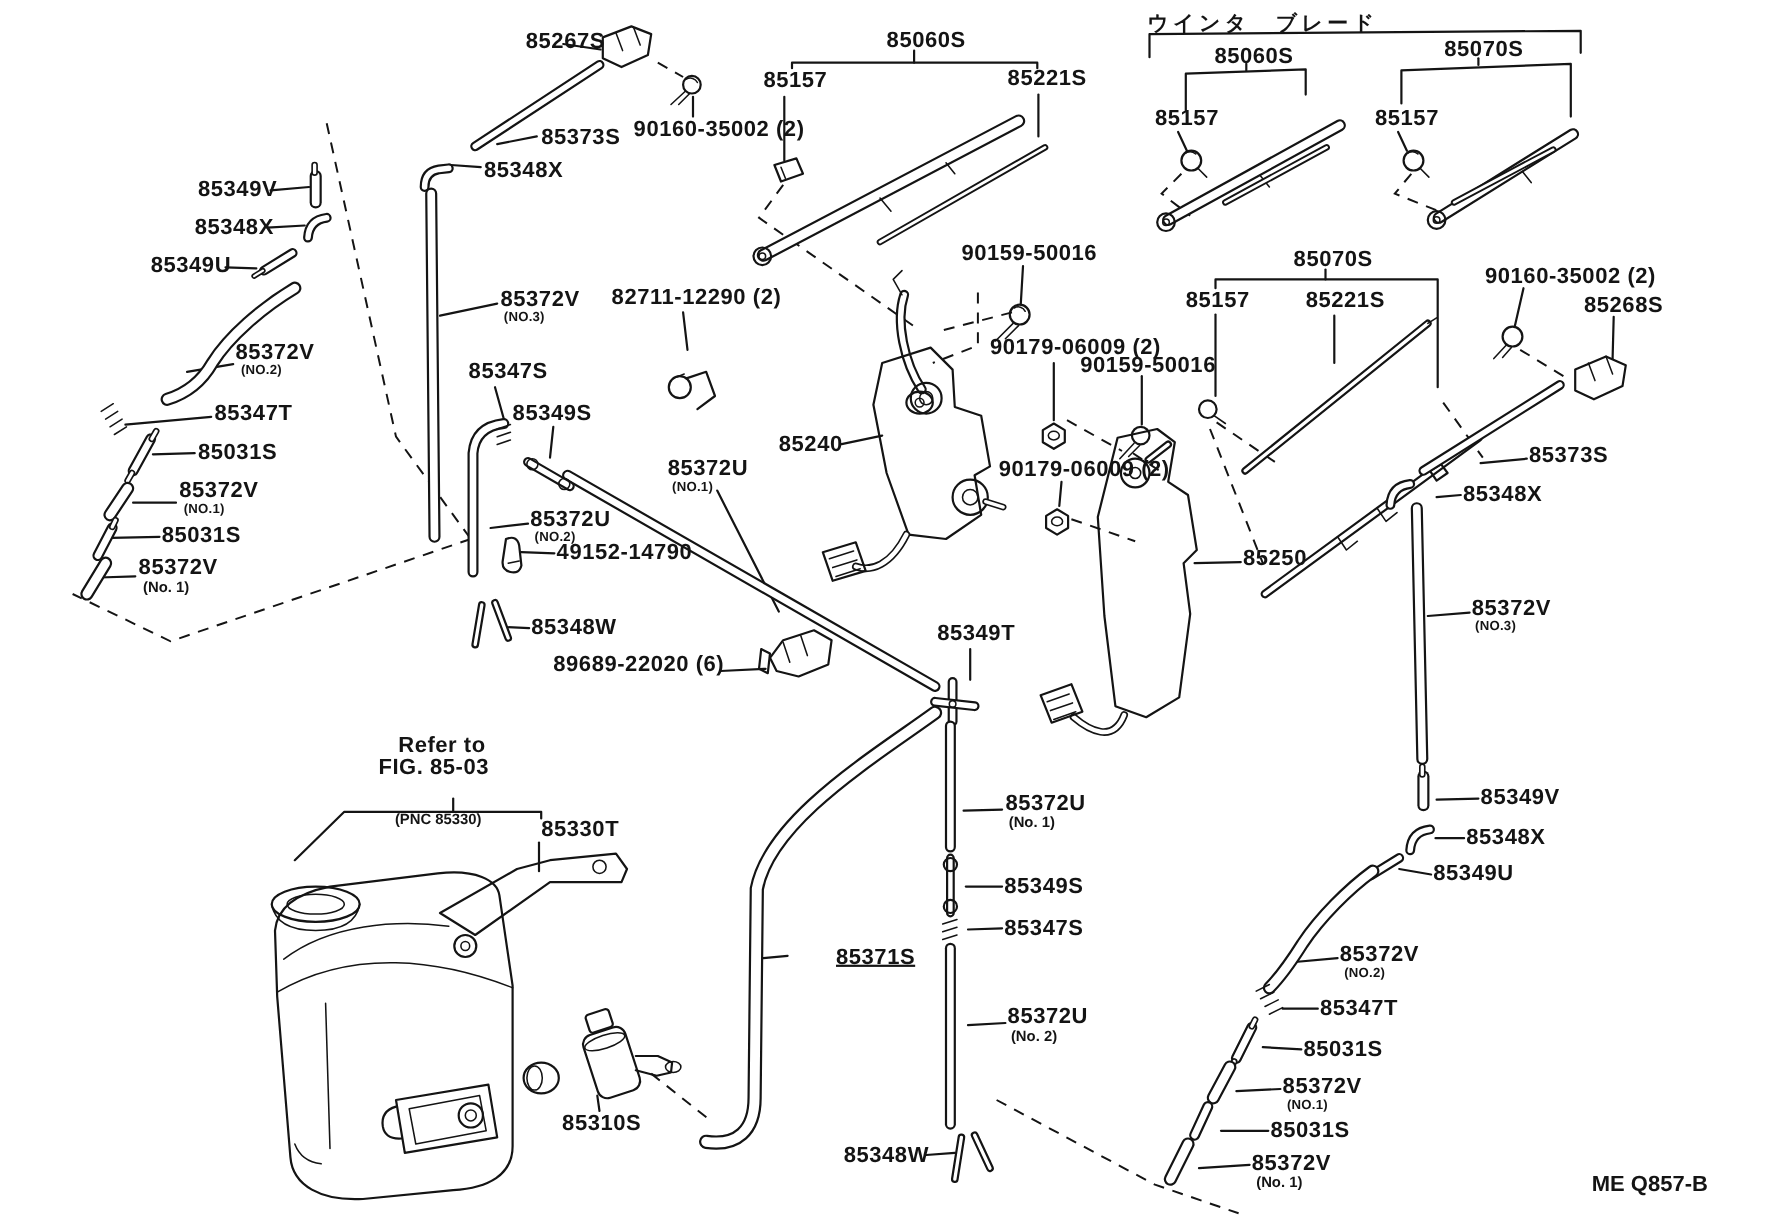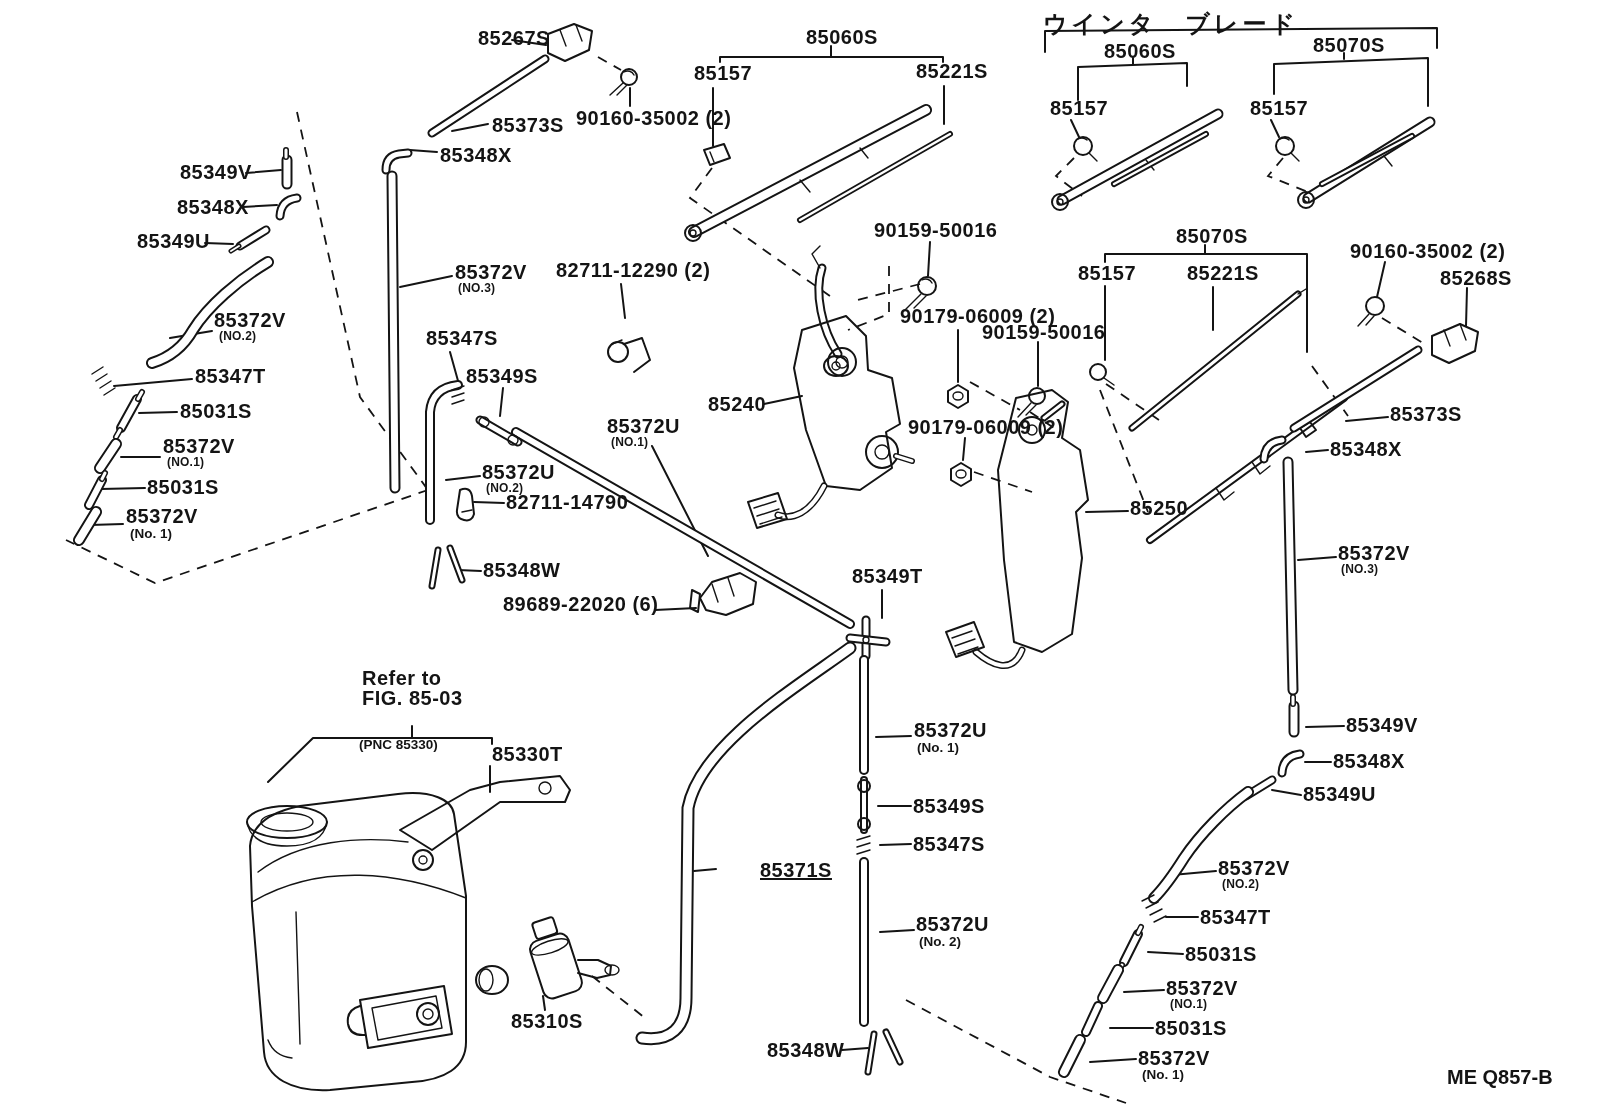--- a/index.html
+++ b/index.html
@@ -4,21 +4,21 @@
 <style>
   html,body{margin:0;padding:0;background:#fff;}
   .stage{position:relative;width:1608px;height:1108px;background:#fff;overflow:hidden;
          font-family:"Liberation Sans",sans-serif;color:#141414;}
   .art{position:absolute;left:0;top:0;}
   .lbl-layer{position:absolute;left:0;top:0;width:100%;height:100%;}
   .lbl{position:absolute;font-weight:bold;font-size:20px;line-height:1;white-space:nowrap;
        letter-spacing:.5px;color:#141414;}
   .lbl.md{font-size:12px;letter-spacing:.2px;}
   .lbl.sm{font-size:13.5px;letter-spacing:0;}
-  .jp-title{position:absolute;left:1043px;top:8px;font-weight:bold;font-size:24px;
+  .jp-title{position:absolute;left:1043px;top:8px;font-weight:bold;font-size:19px;
             letter-spacing:4px;color:#141414;}
   .code{position:absolute;left:1447px;top:1066px;font-weight:bold;font-size:20px;color:#141414;}
   
   .s2{fill:none;stroke:#141414;stroke-width:2;stroke-linecap:round;stroke-linejoin:round;}
   .s1{fill:none;stroke:#141414;stroke-width:1.4;stroke-linecap:round;stroke-linejoin:round;}
   .d{fill:none;stroke:#141414;stroke-width:1.8;stroke-dasharray:10 8;stroke-linecap:butt;}
   .T{fill:none;stroke:#141414;stroke-linecap:round;}
   .W{fill:none;stroke:#ffffff;stroke-linecap:round;}
 </style>
 </head>
@@ -396,21 +396,21 @@
       <div class="lbl sm" style="left: 130px; top: 527px;">(No. 1)</div>
       <div class="lbl" style="left: 455px; top: 262px;">85372V</div>
       <div class="lbl md" style="left: 458px; top: 282px;">(NO.3)</div>
       <div class="lbl" style="left: 556px; top: 260px;">82711-12290 (2)</div>
       <div class="lbl" style="left: 426px; top: 328px;">85347S</div>
       <div class="lbl" style="left: 466px; top: 366px;">85349S</div>
       <div class="lbl" style="left: 607px; top: 416px;">85372U</div>
       <div class="lbl md" style="left: 611px; top: 436px;">(NO.1)</div>
       <div class="lbl" style="left: 482px; top: 462px;">85372U</div>
       <div class="lbl md" style="left: 486px; top: 482px;">(NO.2)</div>
-      <div class="lbl" style="left: 506px; top: 492px;">82711-14790</div>
+      <div class="lbl" style="left: 506px; top: 492px;">49152-14790</div>
       <div class="lbl" style="left: 483px; top: 560px;">85348W</div>
       <div class="lbl" style="left: 503px; top: 594px;">89689-22020 (6)</div>
       <div class="lbl" style="left: 676px; top: 394px; margin-left: 32px;">85240</div>
       <div class="lbl" style="left: 874px; top: 220px;">90159-50016</div>
       <div class="lbl" style="left: 900px; top: 306px;">90179-06009 (2)</div>
       <div class="lbl" style="left: 982px; top: 322px;">90159-50016</div>
       <div class="lbl" style="left: 908px; top: 417px;">90179-06009 (2)</div>
       <div class="lbl" style="left: 1130px; top: 498px;">85250</div>
       <div class="lbl" style="left: 852px; top: 566px;">85349T</div>
       <div class="lbl" style="left: 1104px; top: 41px;">85060S</div>
@@ -432,21 +432,21 @@
       <div class="lbl" style="left: 1218px; top: 858px;">85372V</div>
       <div class="lbl md" style="left: 1222px; top: 878px;">(NO.2)</div>
       <div class="lbl" style="left: 1200px; top: 907px;">85347T</div>
       <div class="lbl" style="left: 1185px; top: 944px;">85031S</div>
       <div class="lbl" style="left: 1166px; top: 978px;">85372V</div>
       <div class="lbl md" style="left: 1170px; top: 998px;">(NO.1)</div>
       <div class="lbl" style="left: 1155px; top: 1018px;">85031S</div>
       <div class="lbl" style="left: 1138px; top: 1048px;">85372V</div>
       <div class="lbl sm" style="left: 1142px; top: 1068px;">(No. 1)</div>
       <div class="lbl" style="left: 362px; top: 668px;">Refer to</div>
-      <div class="lbl" style="left: 362px; top: 688px; text-align: center;">FIG. 85-03</div>
+      <div class="lbl" style="left: 344px; top: 688px; text-align: center;">FIG. 85-03</div>
       <div class="lbl sm" style="left: 359px; top: 708px; margin-top: 30px;">(PNC 85330)</div>
       <div class="lbl" style="left: 462px; top: 744px; margin-left: 30px;">85330T</div>
       <div class="lbl" style="left: 760px; top: 860px; text-decoration: underline;">85371S</div>
       <div class="lbl" style="left: 914px; top: 720px;">85372U</div>
       <div class="lbl sm" style="left: 917px; top: 741px;">(No. 1)</div>
       <div class="lbl" style="left: 913px; top: 796px;">85349S</div>
       <div class="lbl" style="left: 913px; top: 834px;">85347S</div>
       <div class="lbl" style="left: 916px; top: 914px;">85372U</div>
       <div class="lbl sm" style="left: 919px; top: 935px;">(No. 2)</div>
       <div class="lbl" style="left: 767px; top: 1040px;">85348W</div>

